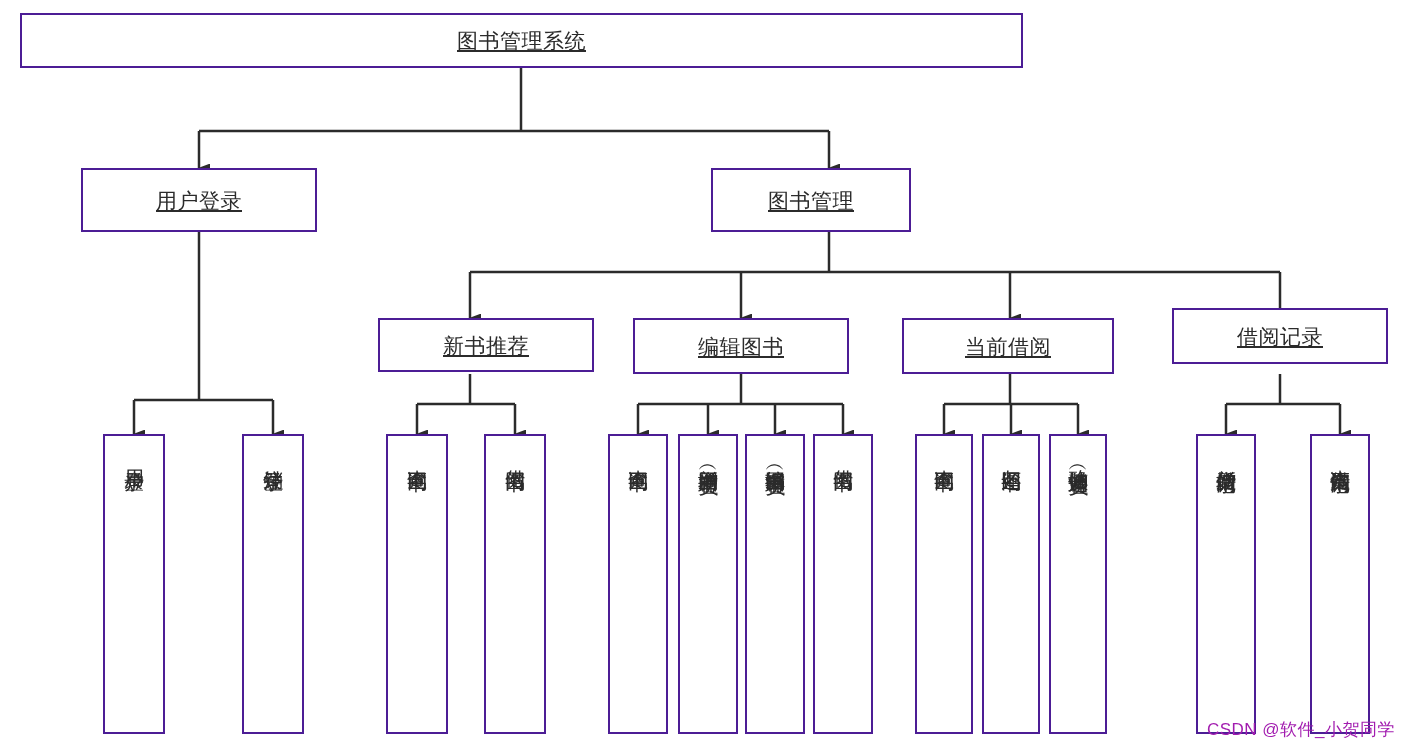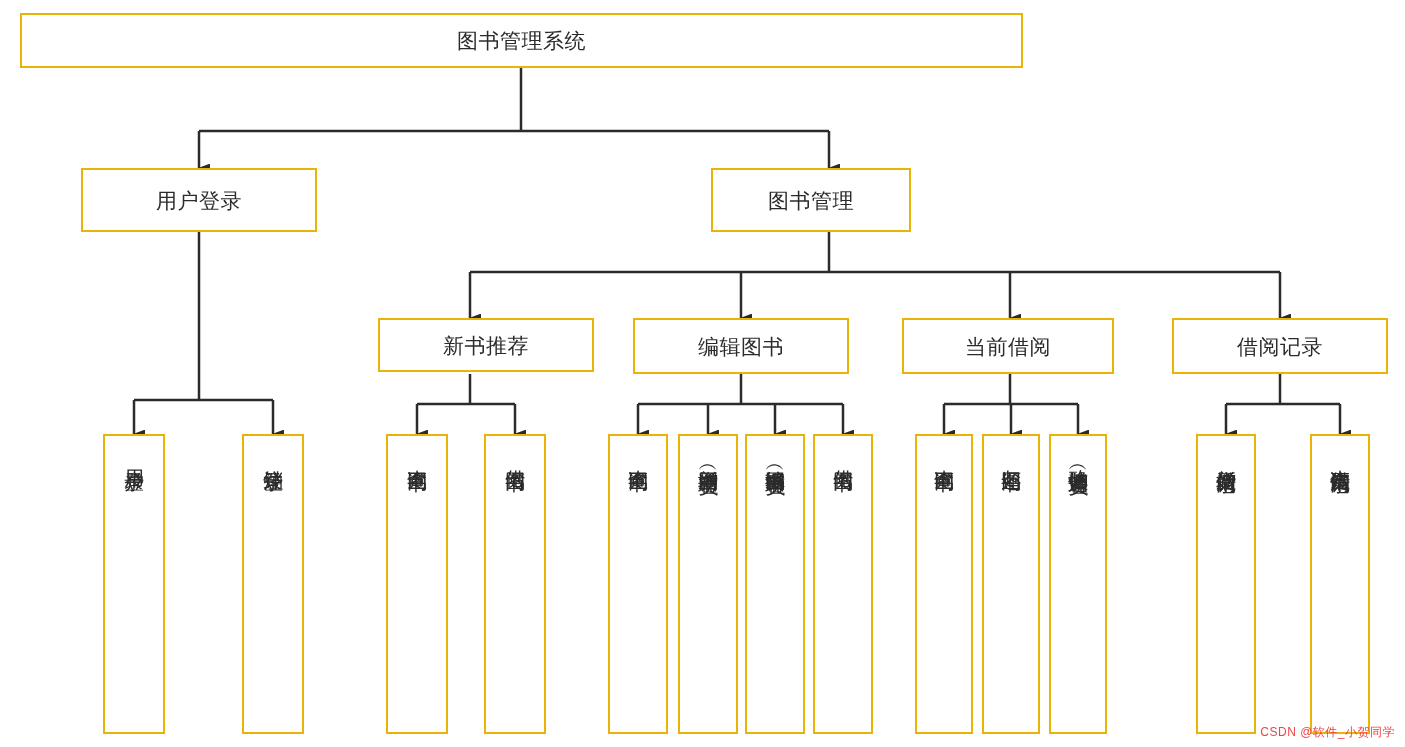--- a/index.html
+++ b/index.html
@@ -19,25 +19,26 @@
     position: absolute;
     left: 0;
     top: 0;
     width: 1405px;
     height: 747px;
   }
   .node-box {
     position: absolute;
     box-sizing: border-box;
     background: #ffffff;
-    border: 2px solid #eab308;
+    border: 2px solid #4c1d95;
     display: flex;
     align-items: center;
     justify-content: center;
     color: #2b2b2b;
+    text-decoration: underline;
   }
   .node-box.root {
     border-width: 2px;
   }
   .node-label-h {
     font-size: 21px;
     line-height: 1;
     white-space: nowrap;
     letter-spacing: 0.5px;
   }
@@ -63,22 +64,22 @@
     left: 0;
     top: 0;
     width: 1405px;
     height: 747px;
     pointer-events: none;
   }
   .watermark {
     position: absolute;
     right: 10px;
     bottom: 6px;
-    font-size: 12px;
-    color: #ef4444;
+    font-size: 17px;
+    color: #a21caf;
     white-space: nowrap;
     letter-spacing: 0.5px;
   }
 </style>
 </head>
 <body>
 
 <div id="diagram-root">
 
   <svg class="connector-layer" id="connectors" width="1405" height="747" xmlns="http://www.w3.org/2000/svg">
@@ -136,21 +137,21 @@
       </div>
       <div class="node-box level3" style="left: 378px; top: 318px; width: 216px; height: 54px;">
         <span class="node-label-h">新书推荐</span>
       </div>
       <div class="node-box level3" style="left: 633px; top: 318px; width: 216px; height: 56px;">
         <span class="node-label-h">编辑图书</span>
       </div>
       <div class="node-box level3" style="left: 902px; top: 318px; width: 212px; height: 56px;">
         <span class="node-label-h">当前借阅</span>
       </div>
-      <div class="node-box level3" style="left: 1172px; top: 318px; width: 216px; height: 56px;">
+      <div class="node-box level3" style="left: 1172px; top: 308px; width: 216px; height: 56px;">
         <span class="node-label-h">借阅记录</span>
       </div>
       <div class="node-box leaf" style="left: 103px; top: 434px; width: 62px; height: 300px; display: block; position: absolute;">
         <div class="leaf-inner">
           <span class="node-label-v">用户登录</span>
         </div>
       </div>
       <div class="node-box leaf" style="left: 242px; top: 434px; width: 62px; height: 300px; display: block; position: absolute;">
         <div class="leaf-inner">
           <span class="node-label-v">注销登录</span>

